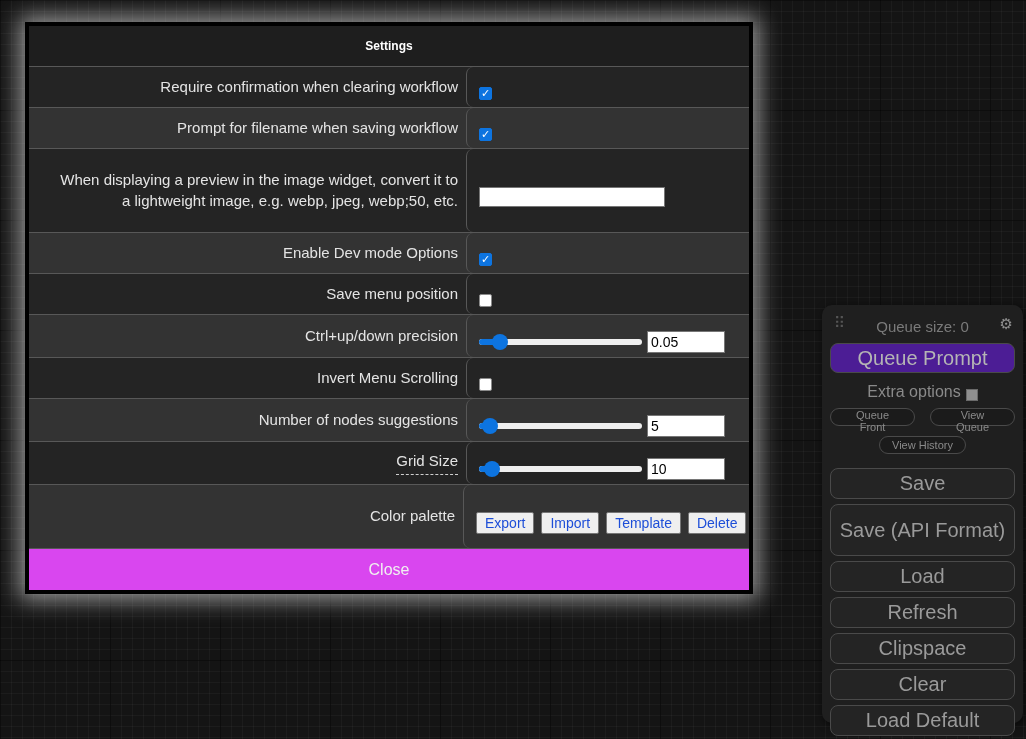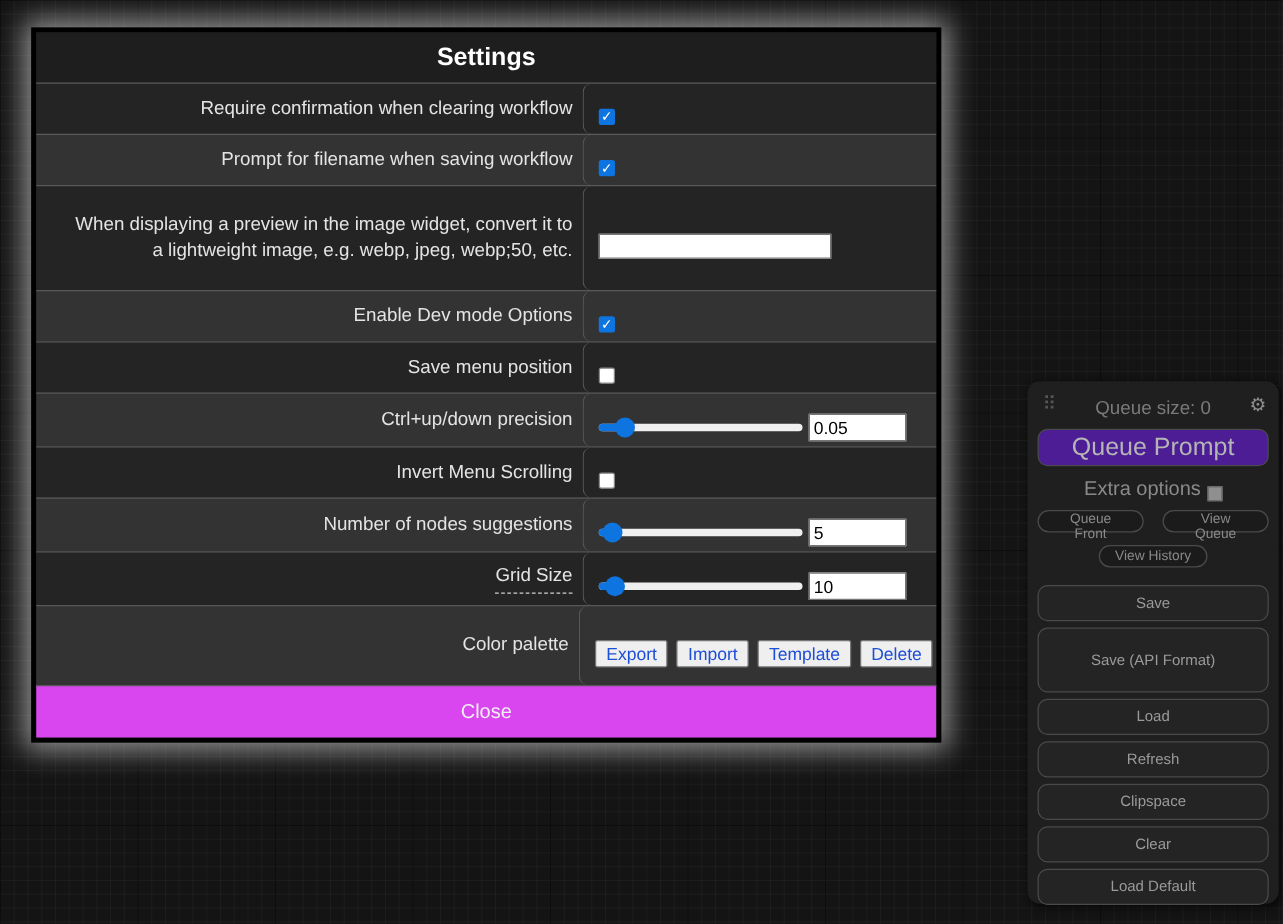--- a/index.html
+++ b/index.html
@@ -21,21 +21,21 @@
   
   .settings-dialog {
     position: absolute; left: 25px; top: 22px; width: 728px;
     background: #242424;
     border: 4px solid #000;
     box-shadow: 0 0 22px 6px rgba(255,255,255,0.55);
     color: #e4e4e4;
   }
   .dlg-header {
     height: 40px; display: flex; align-items: center; justify-content: center;
-    background: #1e1e1e; font-weight: bold; font-size: 20px; color: #fff;
+    background: #1e1e1e; font-weight: bold; font-size: 12px; color: #fff;
   }
   .dlg-row {
     display: flex; border-top: 1px solid #585858; min-height: 41px;
   }
   .dlg-row.dark  { background: #242424; }
   .dlg-row.light { background: #333333; }
   .dlg-row.tall     { min-height: 84px; }
   .dlg-row.palette  { min-height: 64px; }
   .cell-label {
     width: 437px; display: flex; align-items: center; justify-content: flex-end;
@@ -145,21 +145,21 @@
   .pill-btn {
     background: #1b1b1b; border: 1px solid #4a4a4a; border-radius: 10px;
     color: #8a8a8a; font-size: 11px; height: 18px; padding: 0 12px;
     font-family: "Liberation Sans", sans-serif; cursor: pointer; flex: 1;
   }
   .pill-btn.history { flex: 0 0 auto; margin-top: 3px; }
   .big-btn-stack { margin-top: 14px; display: flex; flex-direction: column; gap: 5px; }
   .big-btn {
     width: 100%; min-height: 29px; background: #242424;
     border: 1px solid #4a4a4a; border-radius: 8px;
-    color: #9a9a9a; font-size: 12px; font-family: "Liberation Sans", sans-serif;
+    color: #9a9a9a; font-size: 20px; font-family: "Liberation Sans", sans-serif;
     cursor: pointer; padding: 2px 6px; line-height: 1.25; text-align: center;
   }
 </style>
 </head>
 <body>
 
 <div class="settings-dialog">
 
   <div class="dlg-header">Settings</div>
 

